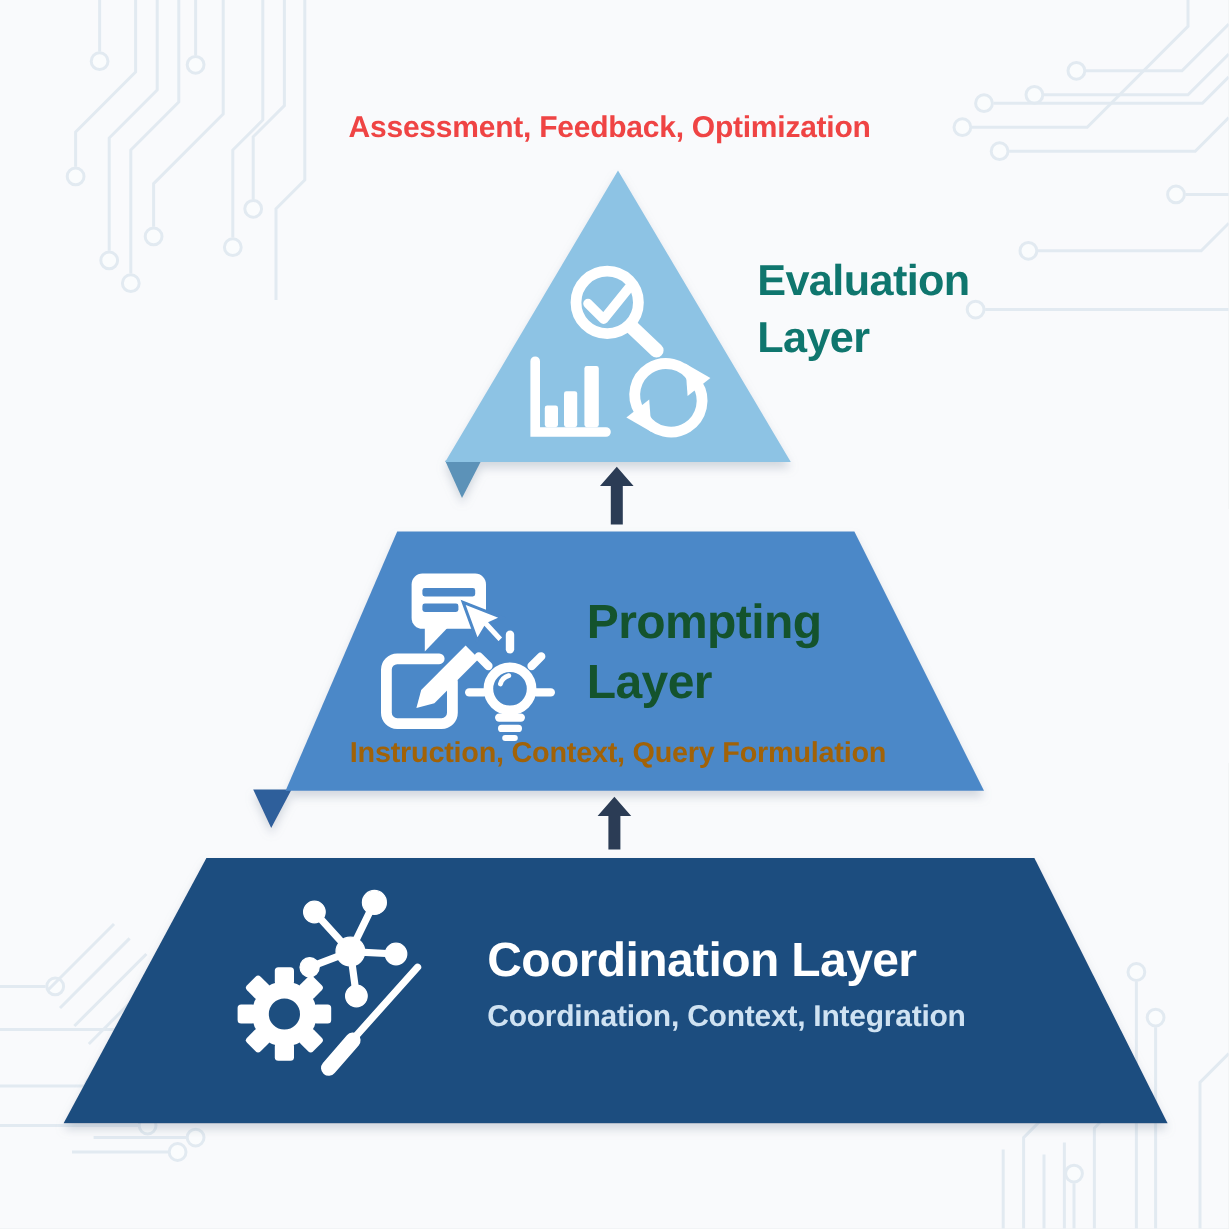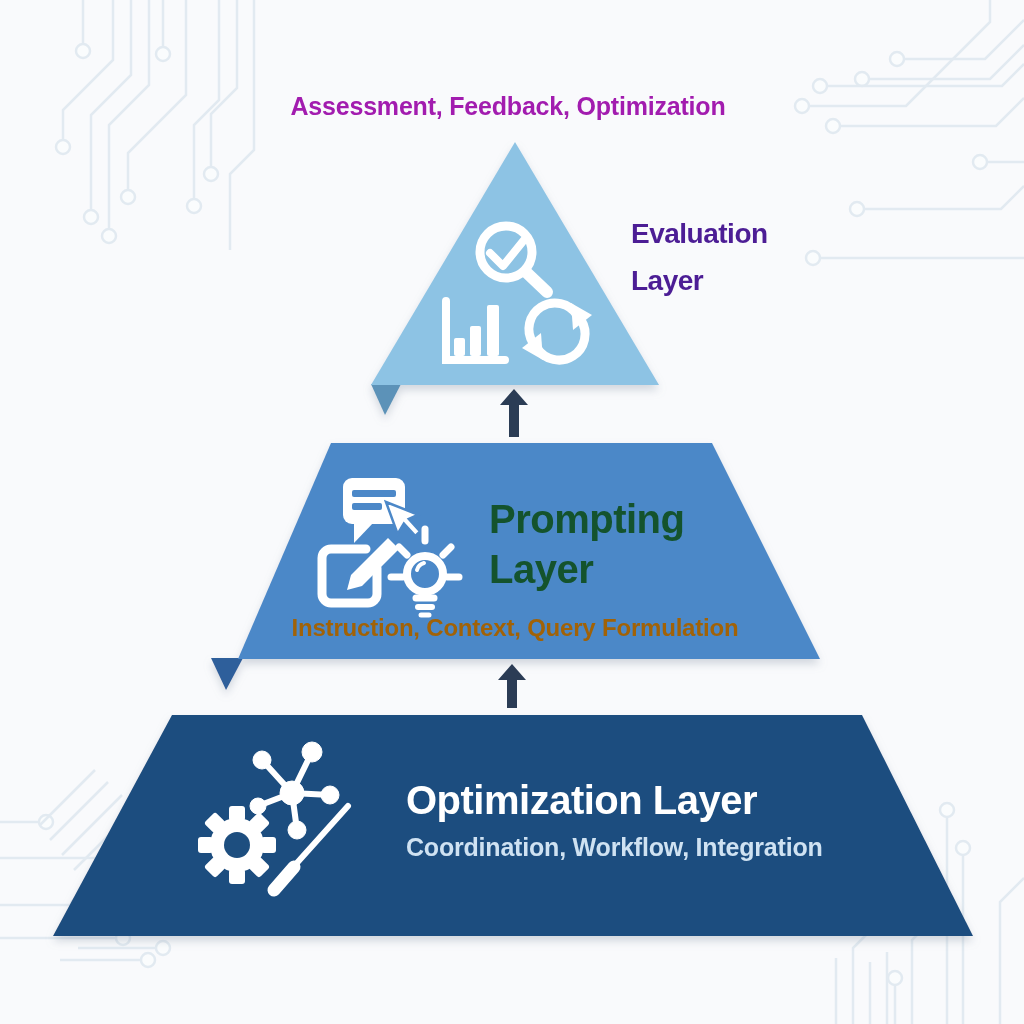--- a/index.html
+++ b/index.html
@@ -4,25 +4,25 @@
 <style>
   html,body{margin:0;padding:0;background:#e8eaec;}
   .stage{
     position:relative;width:1024px;height:1024px;overflow:hidden;
     background:#f9fafc;font-family:"Liberation Sans",sans-serif;
   }
   .stage svg{position:absolute;left:0;top:0;}
   .txt{position:absolute;white-space:nowrap;}
   .top-caption{
     left:248px;top:92px;width:520px;text-align:center;
-    font-size:25px;font-weight:bold;letter-spacing:-0.2px;color:#a21caf;
+    font-size:25px;font-weight:bold;letter-spacing:-0.2px;color:#ef4444;
   }
   .eval-title{
-    left:631px;top:210px;font-size:28px;font-weight:bold;
-    line-height:47px;letter-spacing:-0.5px;color:#4c1d95;
+    left:631px;top:210px;font-size:36px;font-weight:bold;
+    line-height:47px;letter-spacing:-0.5px;color:#0f766e;
   }
   .eval-title span{display:block;}
   .prompt-title{
     left:489px;top:494px;font-size:40px;font-weight:bold;
     line-height:50px;letter-spacing:-0.5px;color:#14532d;
   }
   .prompt-title span{display:block;}
   .prompt-caption{
     left:232px;top:614px;width:566px;text-align:center;
     font-size:24px;font-weight:bold;letter-spacing:-0.2px;color:#a16207;
@@ -225,17 +225,17 @@
   <span>Layer</span>
 </div>
 
 <div class="txt prompt-title">
   <span>Prompting</span>
   <span>Layer</span>
 </div>
 
 <div class="txt prompt-caption">Instruction, Context, Query Formulation</div>
 
-<div class="txt orch-title">Optimization Layer</div>
-
-<div class="txt orch-caption">Coordination, Workflow, Integration</div>
+<div class="txt orch-title">Coordination Layer</div>
+
+<div class="txt orch-caption">Coordination, Context, Integration</div>
 
 </div>
 
 </body></html>

